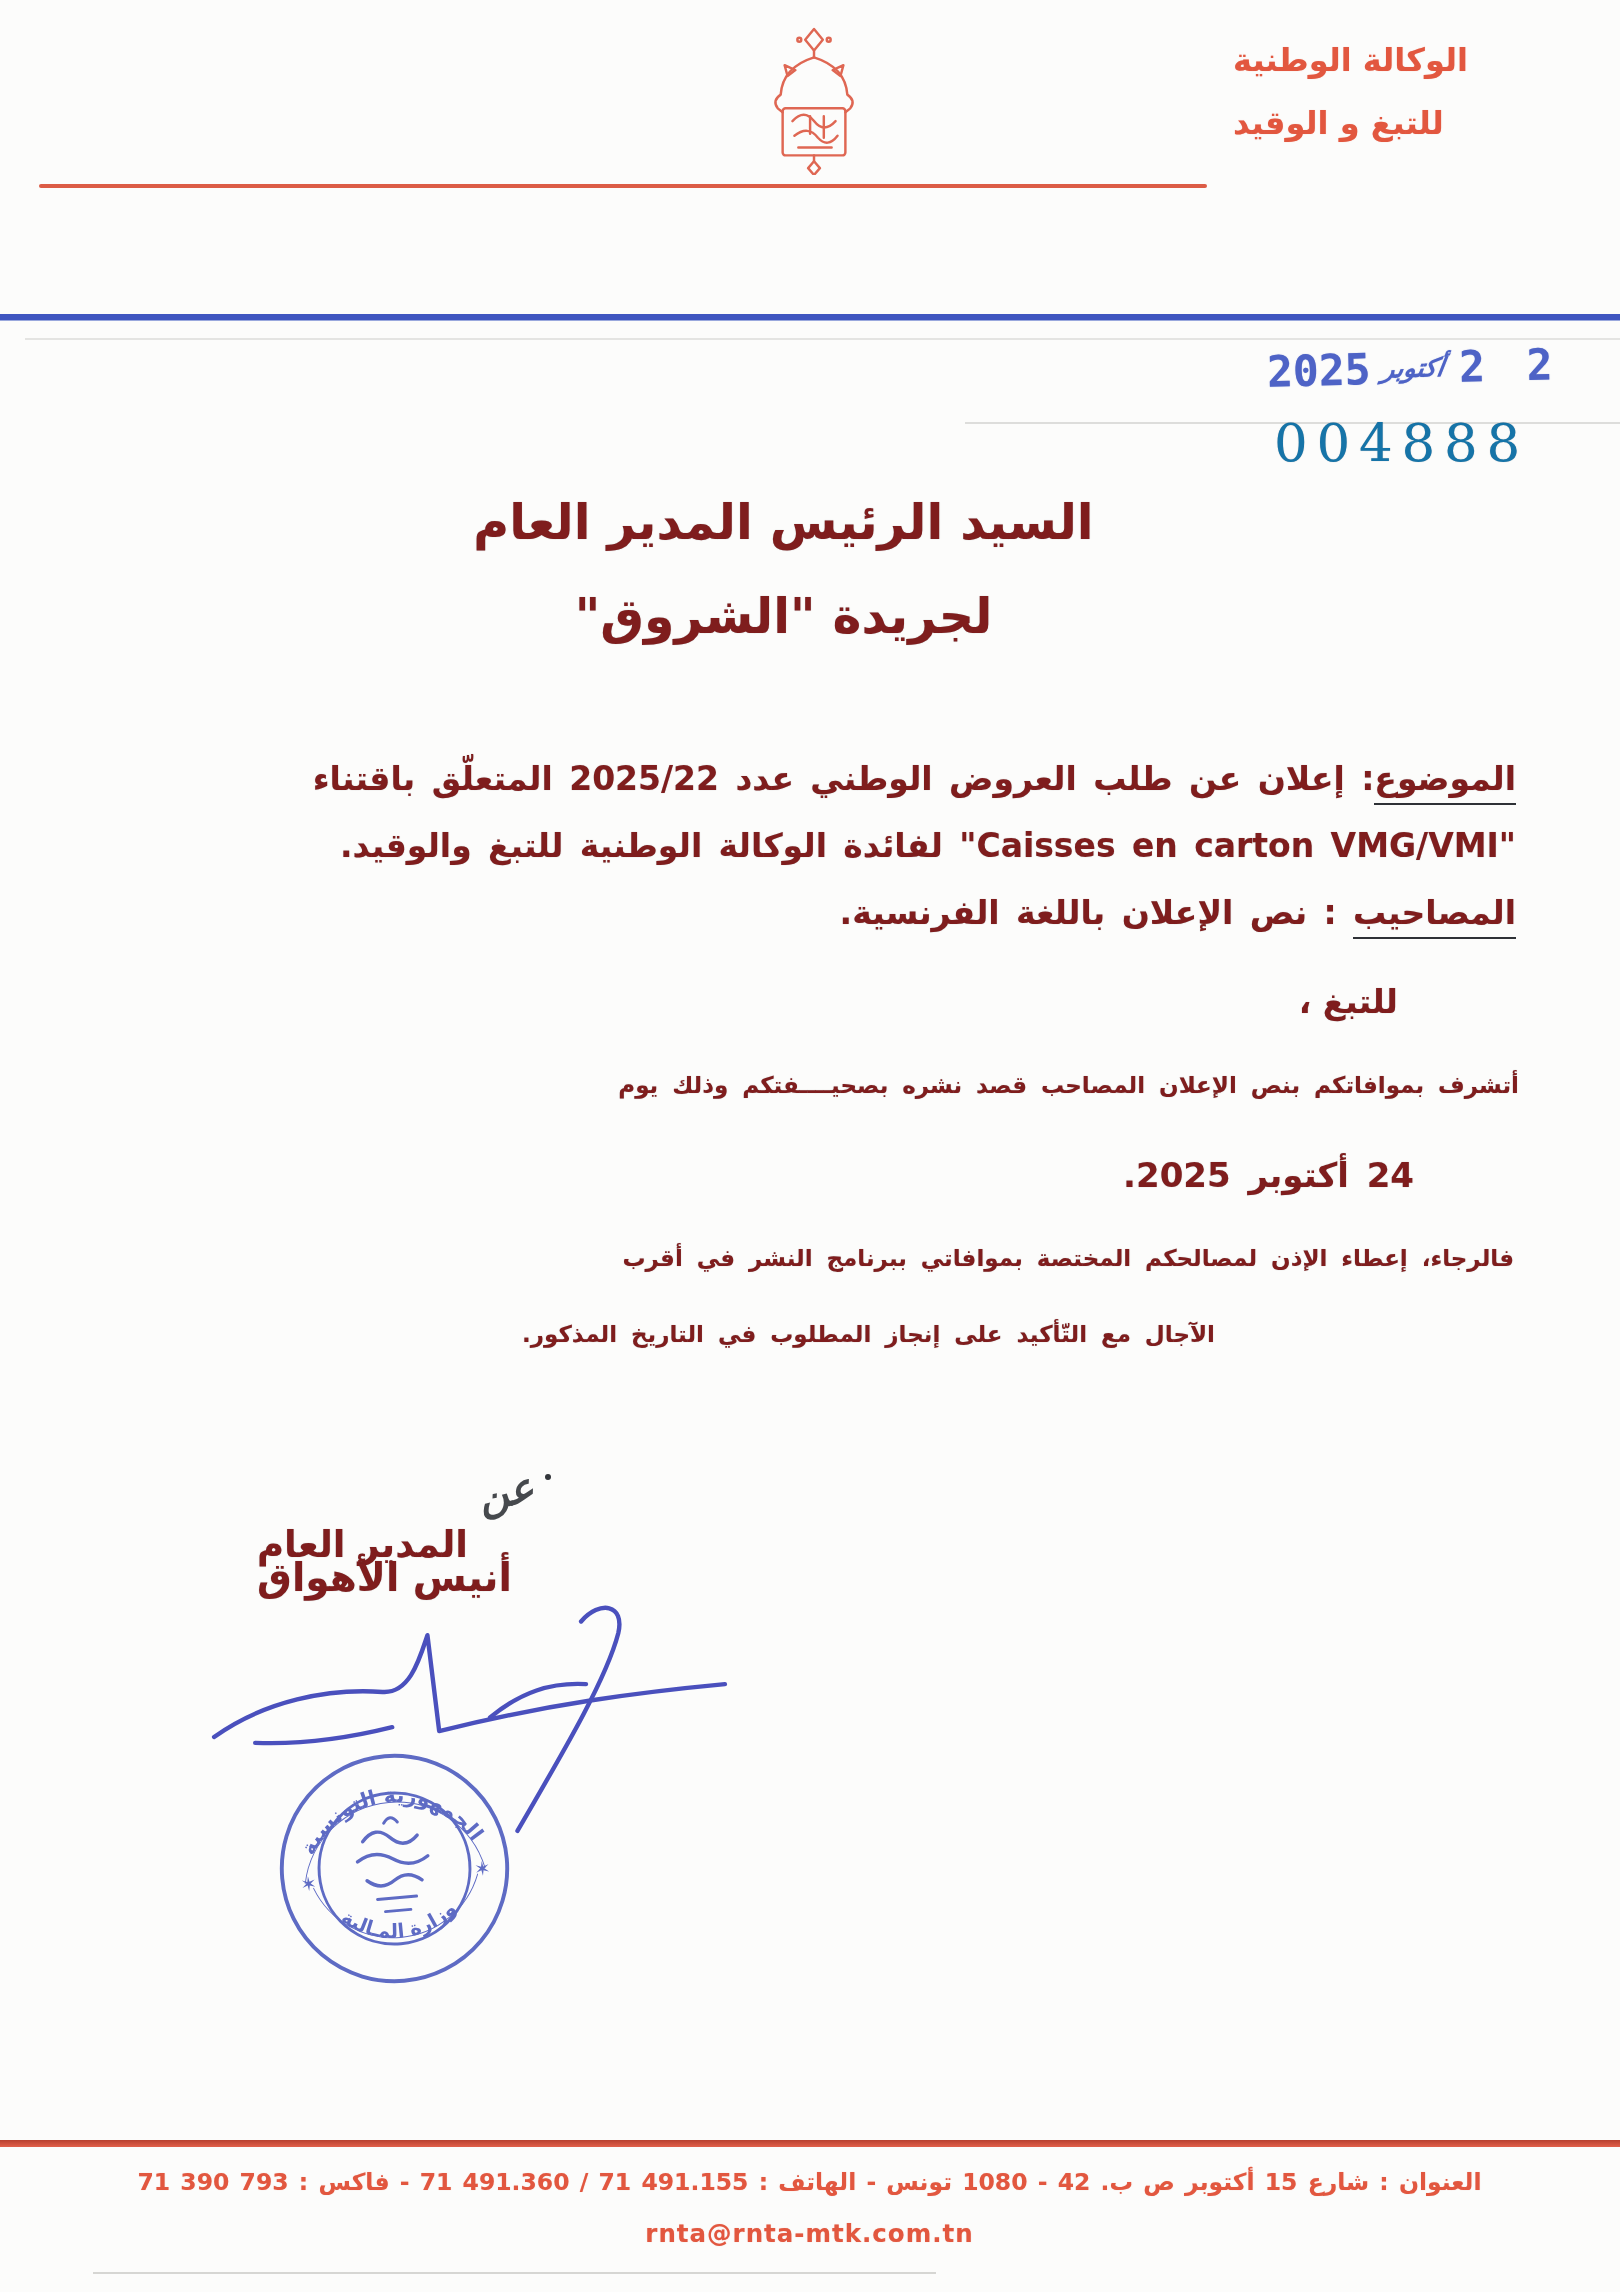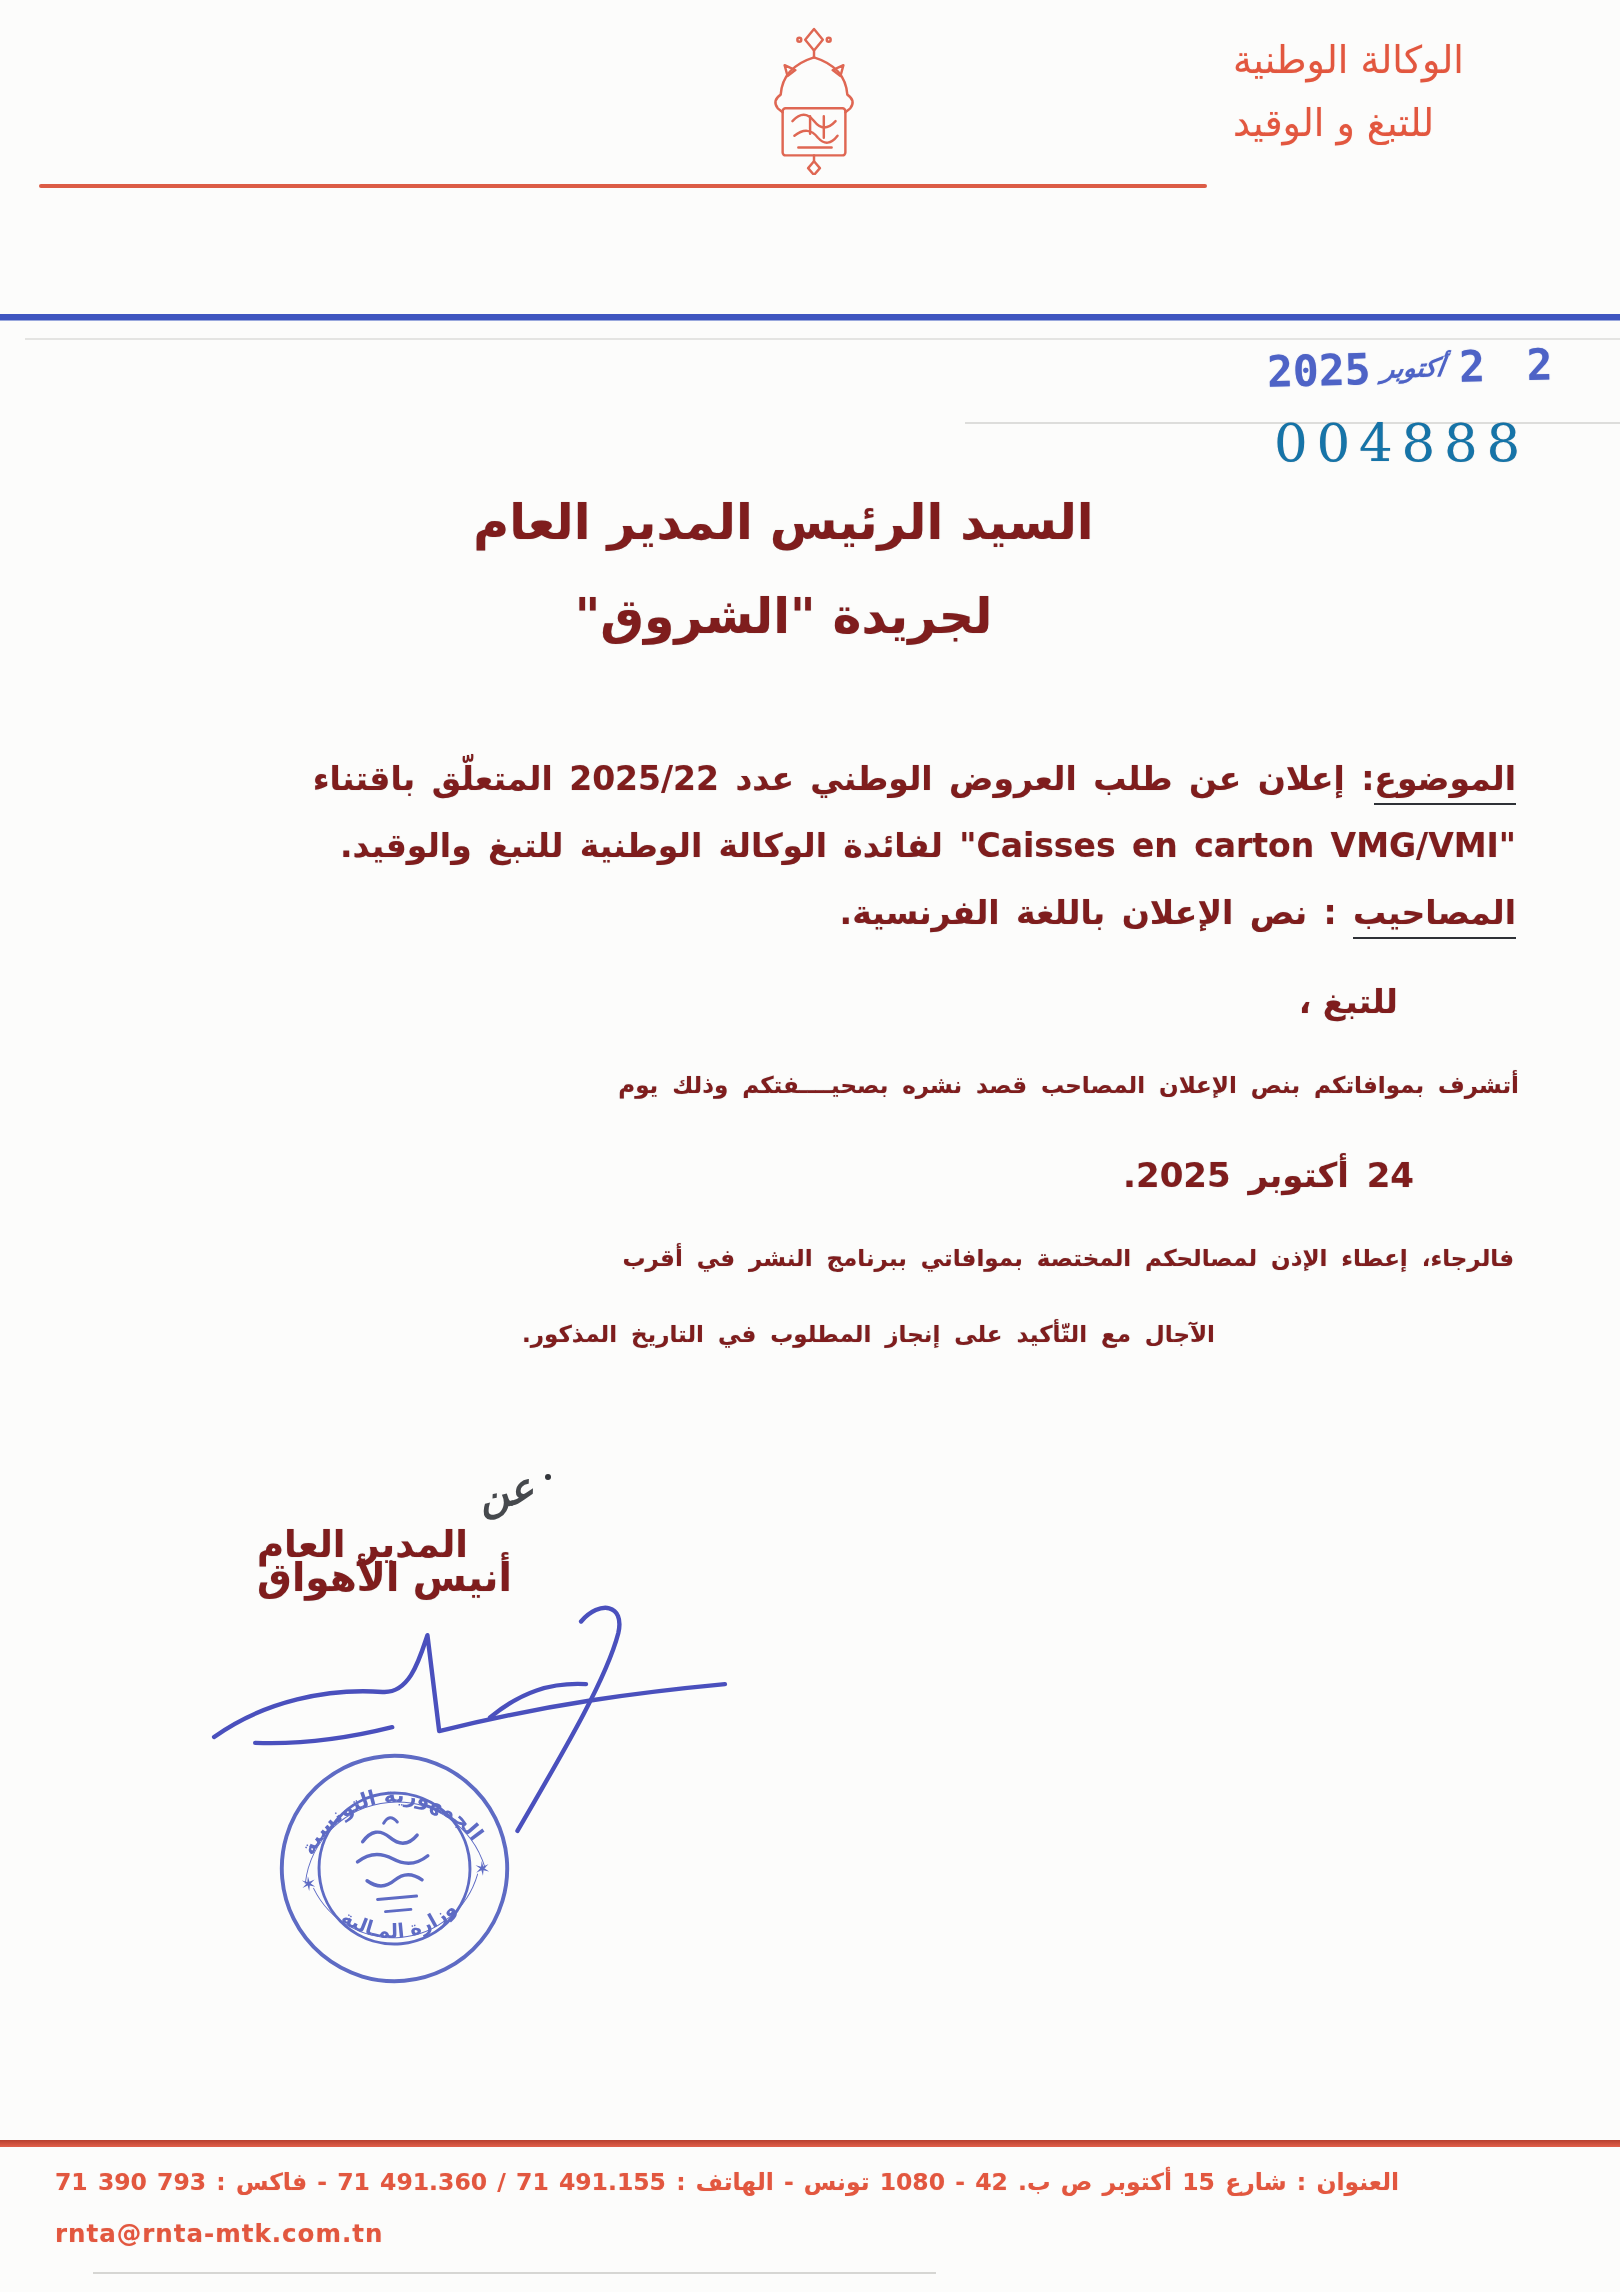--- a/index.html
+++ b/index.html
@@ -9,21 +9,21 @@
     font-family:"DejaVu Sans",sans-serif;
   }
   .ink{color:#7f1d1d;text-shadow:0 0 1px rgba(46,49,54,.35);}
   .brand{color:#e2573f;text-shadow:0 0 1px rgba(226,87,63,.35);}
   .abs{position:absolute;}
   .rtl{direction:rtl;unicode-bidi:embed;}
   .ltr{direction:ltr;unicode-bidi:isolate;}
 
   
   .agency-name{left:1233px;top:29px;width:333px;text-align:left;
-    font-size:38px;font-weight:400;line-height:63px;}
+    font-size:32px;font-weight:700;line-height:63px;}
   .rule-red{left:39px;top:184px;width:1168px;height:3.9px;background:#dc5c46;border-radius:2px;}
   .rule-blue{left:0;top:314px;width:1620px;height:5.9px;background:#3f56c0;box-shadow:0 1px 0 #9aa8dd;}
   .rule-faint-1{left:24.5px;top:338px;width:1596px;height:2px;background:#e4e4e2;}
   .rule-faint-2{left:965px;top:422px;width:655px;height:2px;background:#dddddb;}
 
   
   .date-stamp{left:1267px;top:345px;display:flex;align-items:flex-start;gap:13.7px;
     color:#4e63c6;transform:rotate(-1.5deg);text-shadow:0 0 1px rgba(78,99,198,.5);}
   .date-stamp .num{font-family:"DejaVu Sans Mono",monospace;font-weight:700;font-size:43px;line-height:47px;}
   .date-stamp .day{letter-spacing:7.8px;}
@@ -50,21 +50,21 @@
   
   .sig-title{left:245px;top:1480px;width:235px;text-align:center;font-size:37px;font-weight:700;margin-top:43px;}
   .sig-note{left:478px;top:1468px;font-size:41px;font-style:italic;font-weight:700;
     color:#33363b;transform:rotate(-12deg);opacity:.9;}
   .sig-dot{left:545px;top:1474px;width:5.9px;height:5.9px;border-radius:50%;background:#33363b;}
   .sig-name{left:257px;top:1555px;width:255px;text-align:center;font-size:39px;font-weight:700;}
 
   
   .footer-rule{left:0;top:2140px;width:1620px;height:6.9px;
     background:linear-gradient(#b8402f,#e2604a);}
-  .footer{left:55px;top:2168px;width:1509px;text-align:left;
+  .footer{left:55px;top:2168px;width:1509px;text-align:center;
     font-size:23.5px;font-weight:700;word-spacing:2px;}
   .footer .email{font-size:24.5px;margin-top:23px;letter-spacing:1px;}
   .rule-faint-3{left:93px;top:2272px;width:843px;height:2px;background:#d6d6d3;}
 </style>
 </head>
 <body>
 
 <div class="page">
 
   <svg class="abs" style="left:763px;top:25.5px;" width="103" height="149" viewBox="0 0 105 152" fill="none" stroke="#dd5b45" stroke-width="2.5" stroke-linecap="round" stroke-linejoin="round" opacity="0.92">

